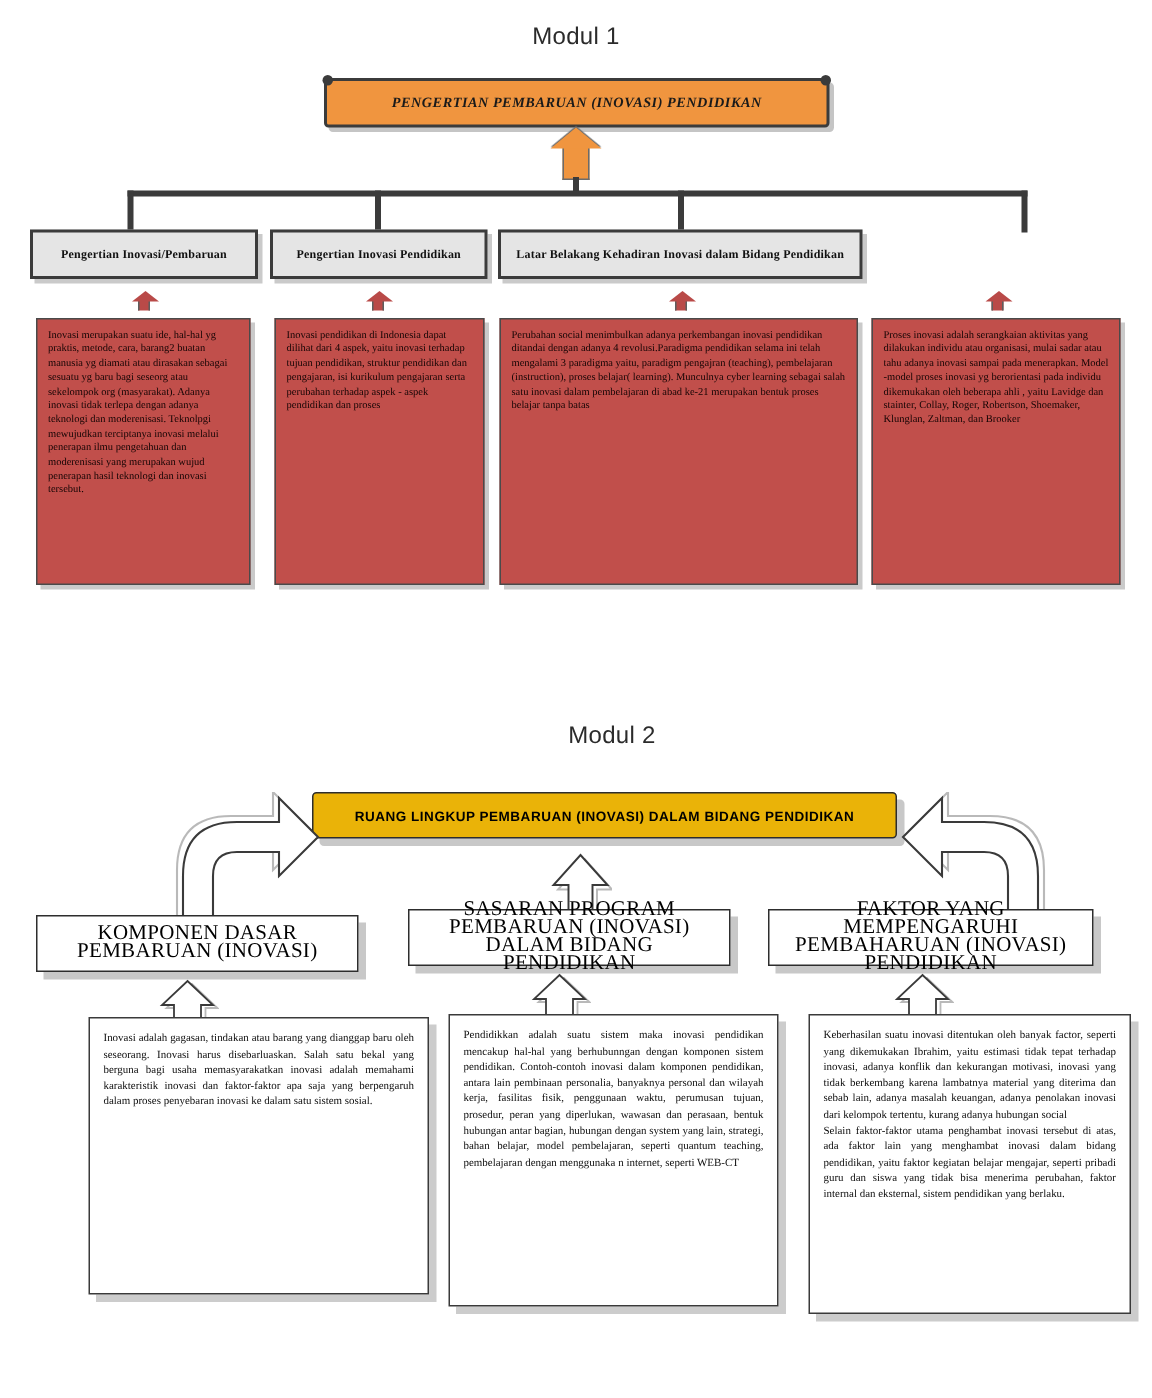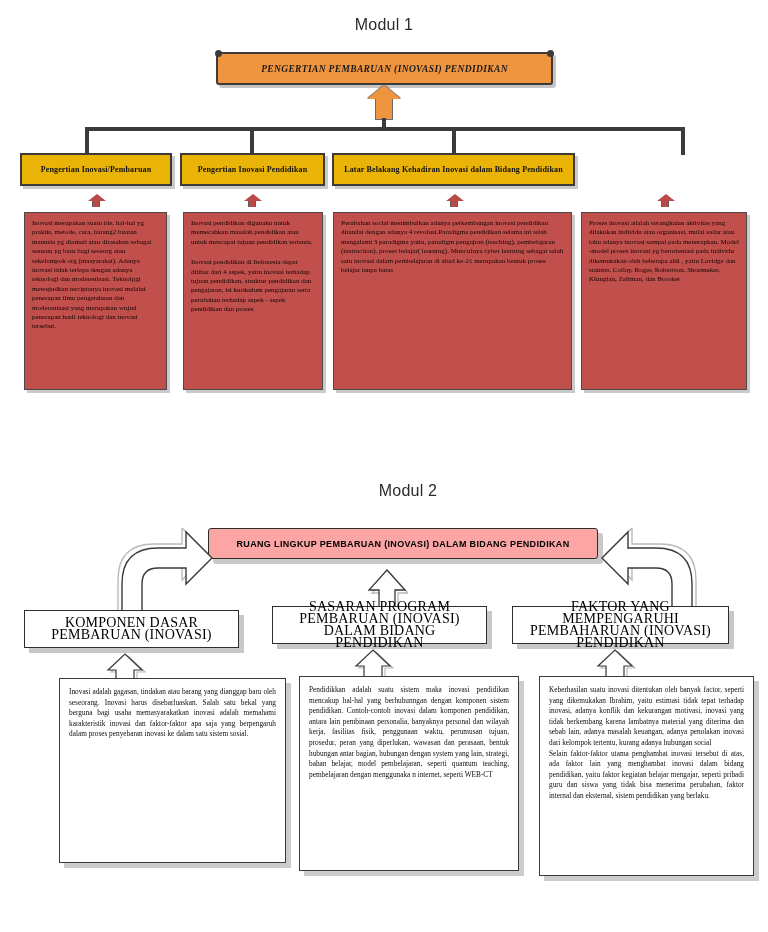--- a/index.html
+++ b/index.html
@@ -84,21 +84,21 @@
   }
   .bus-v {
     position:absolute;
     width:4px;
     background:#3b3b3b;
   }
 
   .m1-head {
     position:absolute;
     height:33px;
-    background:#eab308;
+    background:#e5e5e5;
     border:2px solid #3b3b3b;
     box-shadow:3px 3px 0 rgba(150,150,150,0.5);
     display:flex; align-items:center; justify-content:center;
     text-align:center;
     padding:2px 4px;
   }
   .m1-head span {
     font-family:"Liberation Serif", serif;
     font-weight:bold;
     font-size:8px;
@@ -141,21 +141,21 @@
   }
   .m1-body p:last-child { margin-bottom:0; }
 
   
   #module2 { position:absolute; left:0; top:470px; width:768px; height:462px; }
 
   .m2-root {
     position:absolute;
     left:208px; top:58px;
     width:390px; height:31px;
-    background:#fca5a5;
+    background:#eab308;
     border:1.5px solid #2d2d2d;
     border-radius:3px;
     box-shadow:5px 5px 0 rgba(170,170,170,0.65);
     display:flex; align-items:center; justify-content:center;
   }
   .m2-root span{
     font-family:"Liberation Sans", sans-serif;
     font-weight:bold;
     font-size:9px;
     letter-spacing:0.35px;
@@ -240,21 +240,20 @@
   <div class="arrow-up-red" style="left:92px;  top:200px;"></div>
   <div class="arrow-up-red" style="left:248px; top:200px;"></div>
   <div class="arrow-up-red" style="left:450px; top:200px;"></div>
   <div class="arrow-up-red" style="left:661px; top:200px;"></div>
 
   <div class="m1-body" style="left:24px; top:212px; width:143px; height:178px;">
     <p>Inovasi merupakan suatu ide, hal-hal yg praktis, metode, cara, barang2 buatan manusia yg diamati atau dirasakan sebagai sesuatu yg baru bagi seseorg atau sekelompok org (masyarakat). Adanya inovasi tidak terlepa dengan adanya teknologi dan moderenisasi. Teknolpgi mewujudkan terciptanya inovasi melalui penerapan ilmu pengetahuan dan moderenisasi yang merupakan wujud penerapan hasil teknologi dan inovasi tersebut.</p>
   </div>
 
   <div class="m1-body" style="left:183px; top:212px; width:140px; height:178px;">
-    <p>Inovasi pendidikan digunakn untuk memecahkan masalah pendidikan atau untuk mencapai tujuan pendidikan tertentu.</p>
     <p>Inovasi pendidikan di Indonesia dapat dilihat dari 4 aspek, yaitu inovasi terhadap tujuan pendidikan, struktur pendidikan dan pengajaran, isi kurikulum pengajaran serta perubahan terhadap aspek - aspek pendidikan dan proses</p>
   </div>
 
   <div class="m1-body" style="left:333px; top:212px; width:239px; height:178px;">
     <p>Perubahan social menimbulkan adanya perkembangan inovasi pendidikan ditandai dengan adanya 4 revolusi.Paradigma pendidikan selama ini telah mengalami 3 paradigma yaitu, paradigm pengajran (teaching), pembelajaran (instruction), proses belajar( learning). Munculnya cyber learning sebagai salah satu inovasi dalam pembelajaran di abad ke-21 merupakan bentuk proses belajar tanpa batas</p>
   </div>
 
   <div class="m1-body" style="left:581px; top:212px; width:166px; height:178px;">
     <p>Proses inovasi adalah serangkaian aktivitas yang dilakukan individu atau organisasi, mulai sadar atau tahu adanya inovasi sampai pada menerapkan. Model -model proses inovasi yg berorientasi pada individu dikemukakan oleh beberapa ahli , yaitu Lavidge dan stainter, Collay, Roger, Robertson, Shoemaker, Klunglan, Zaltman, dan Brooker</p>
   </div>

